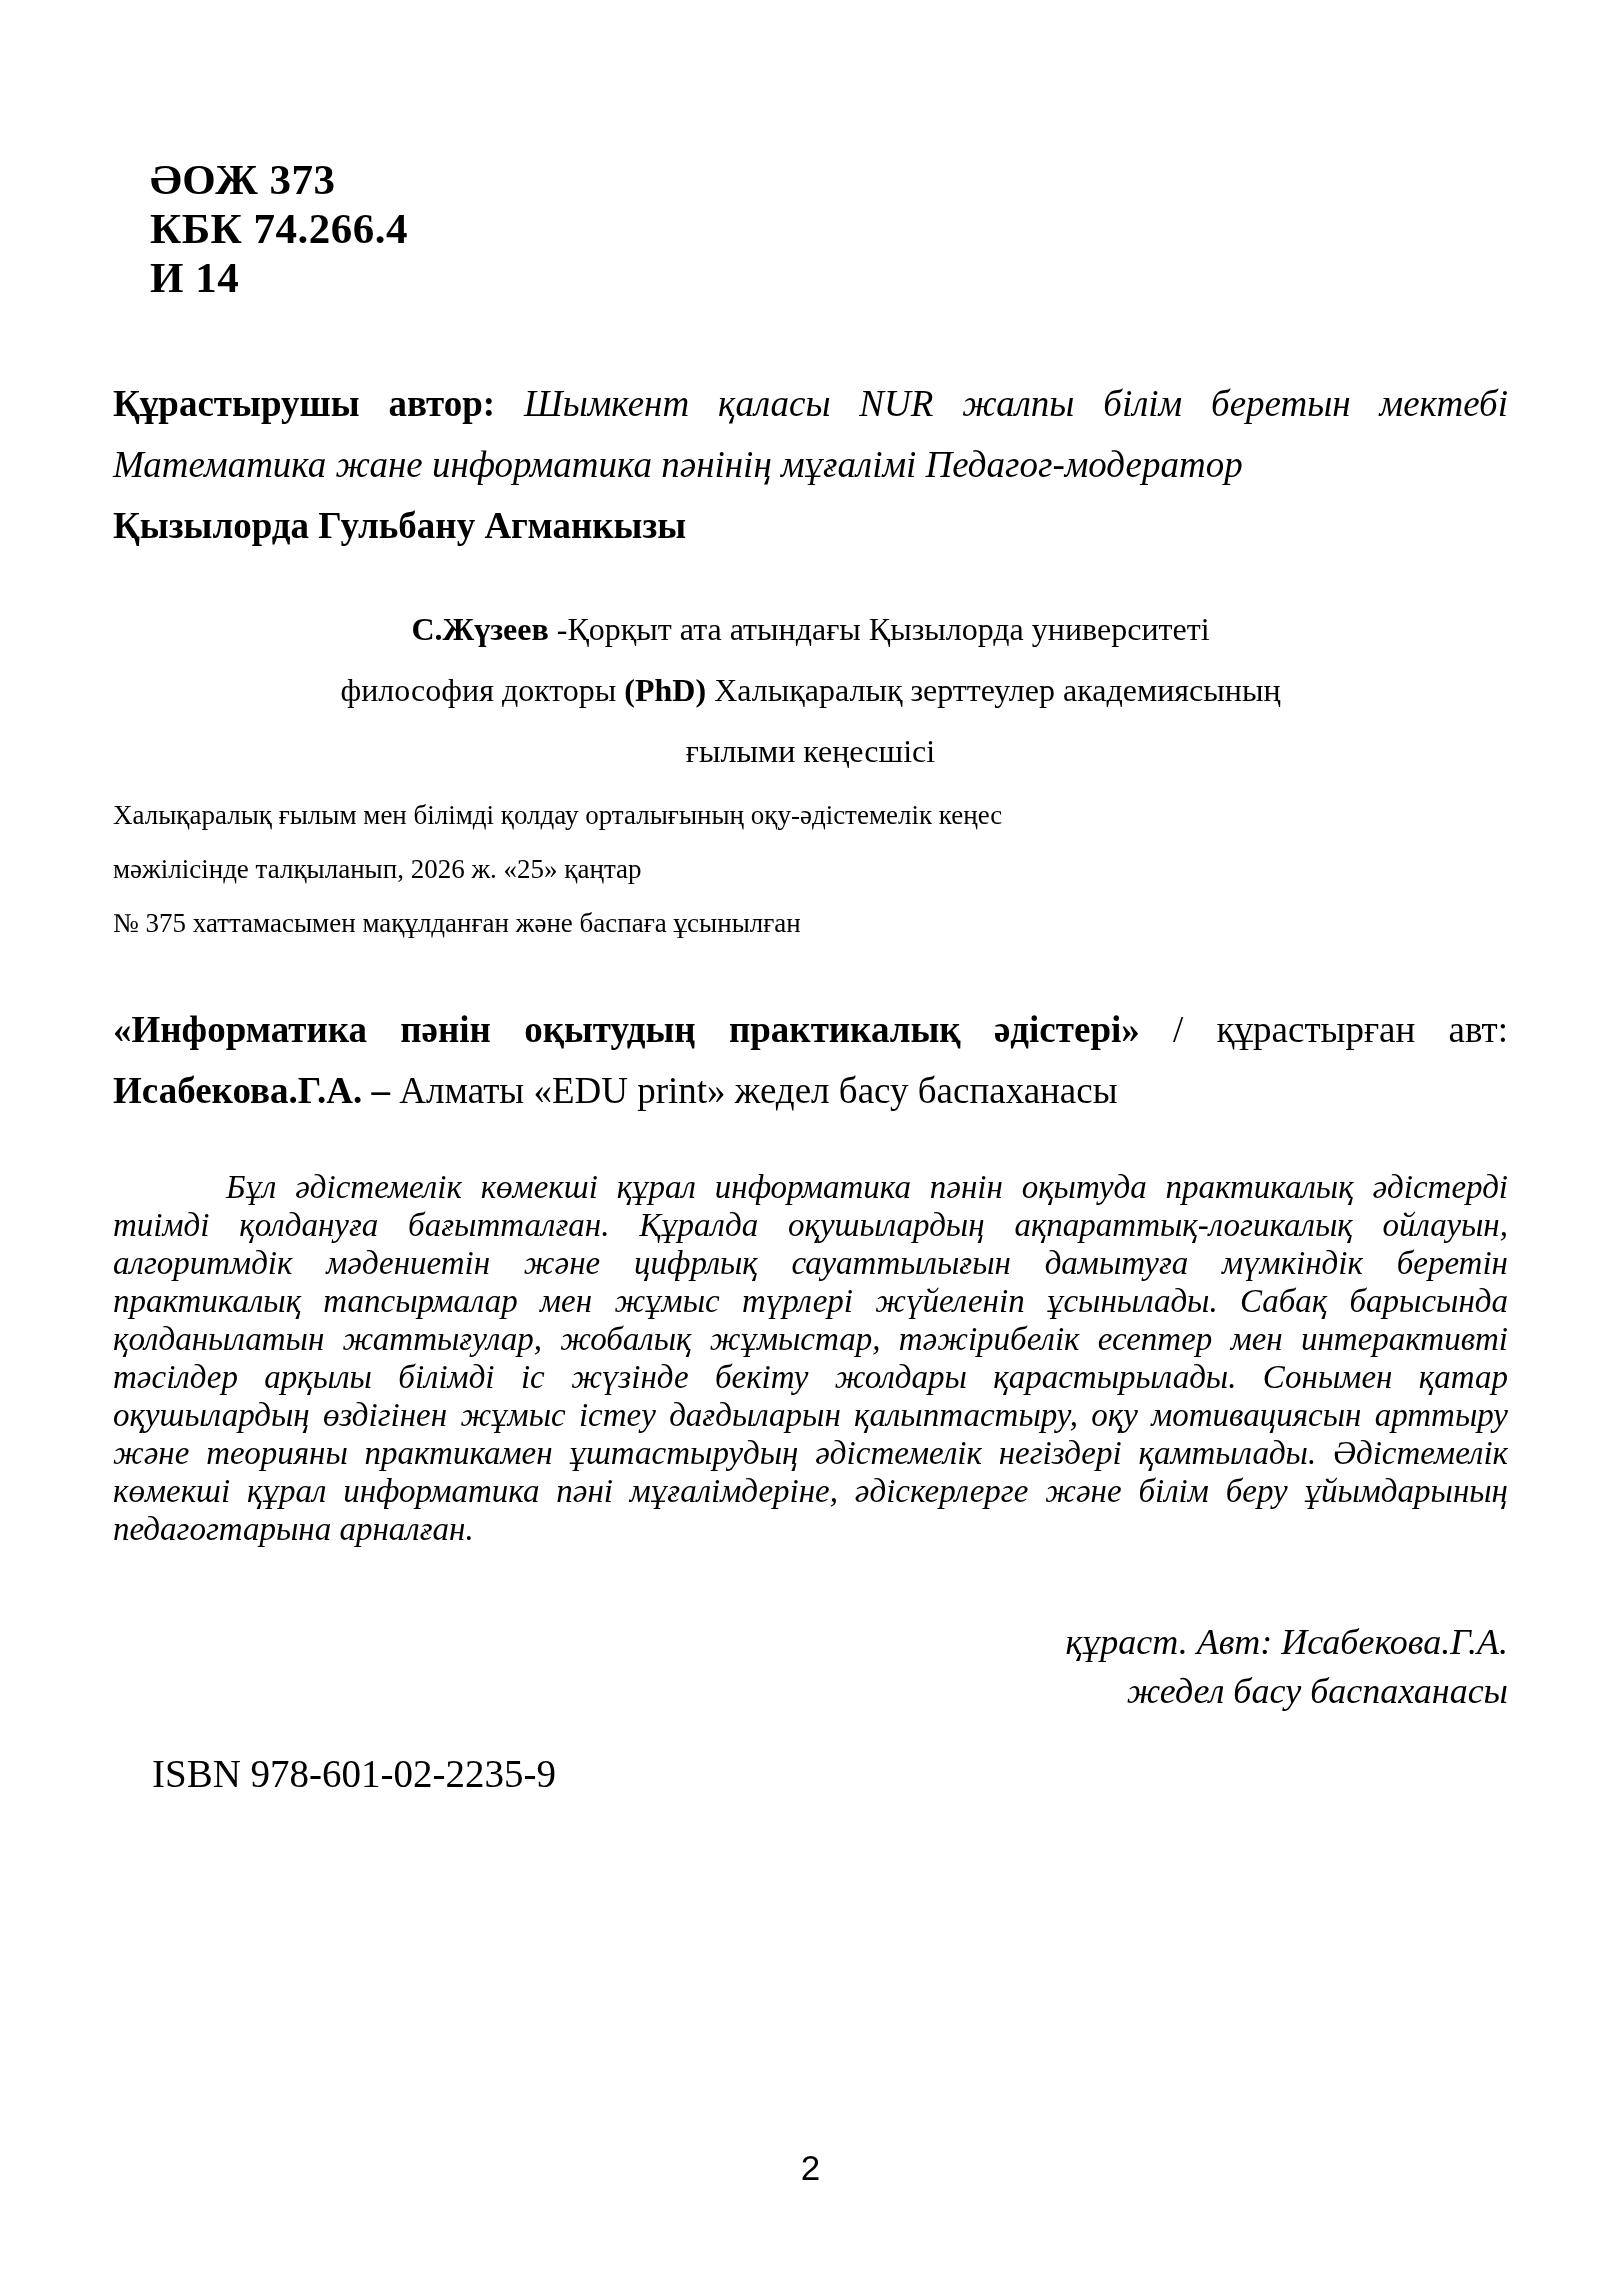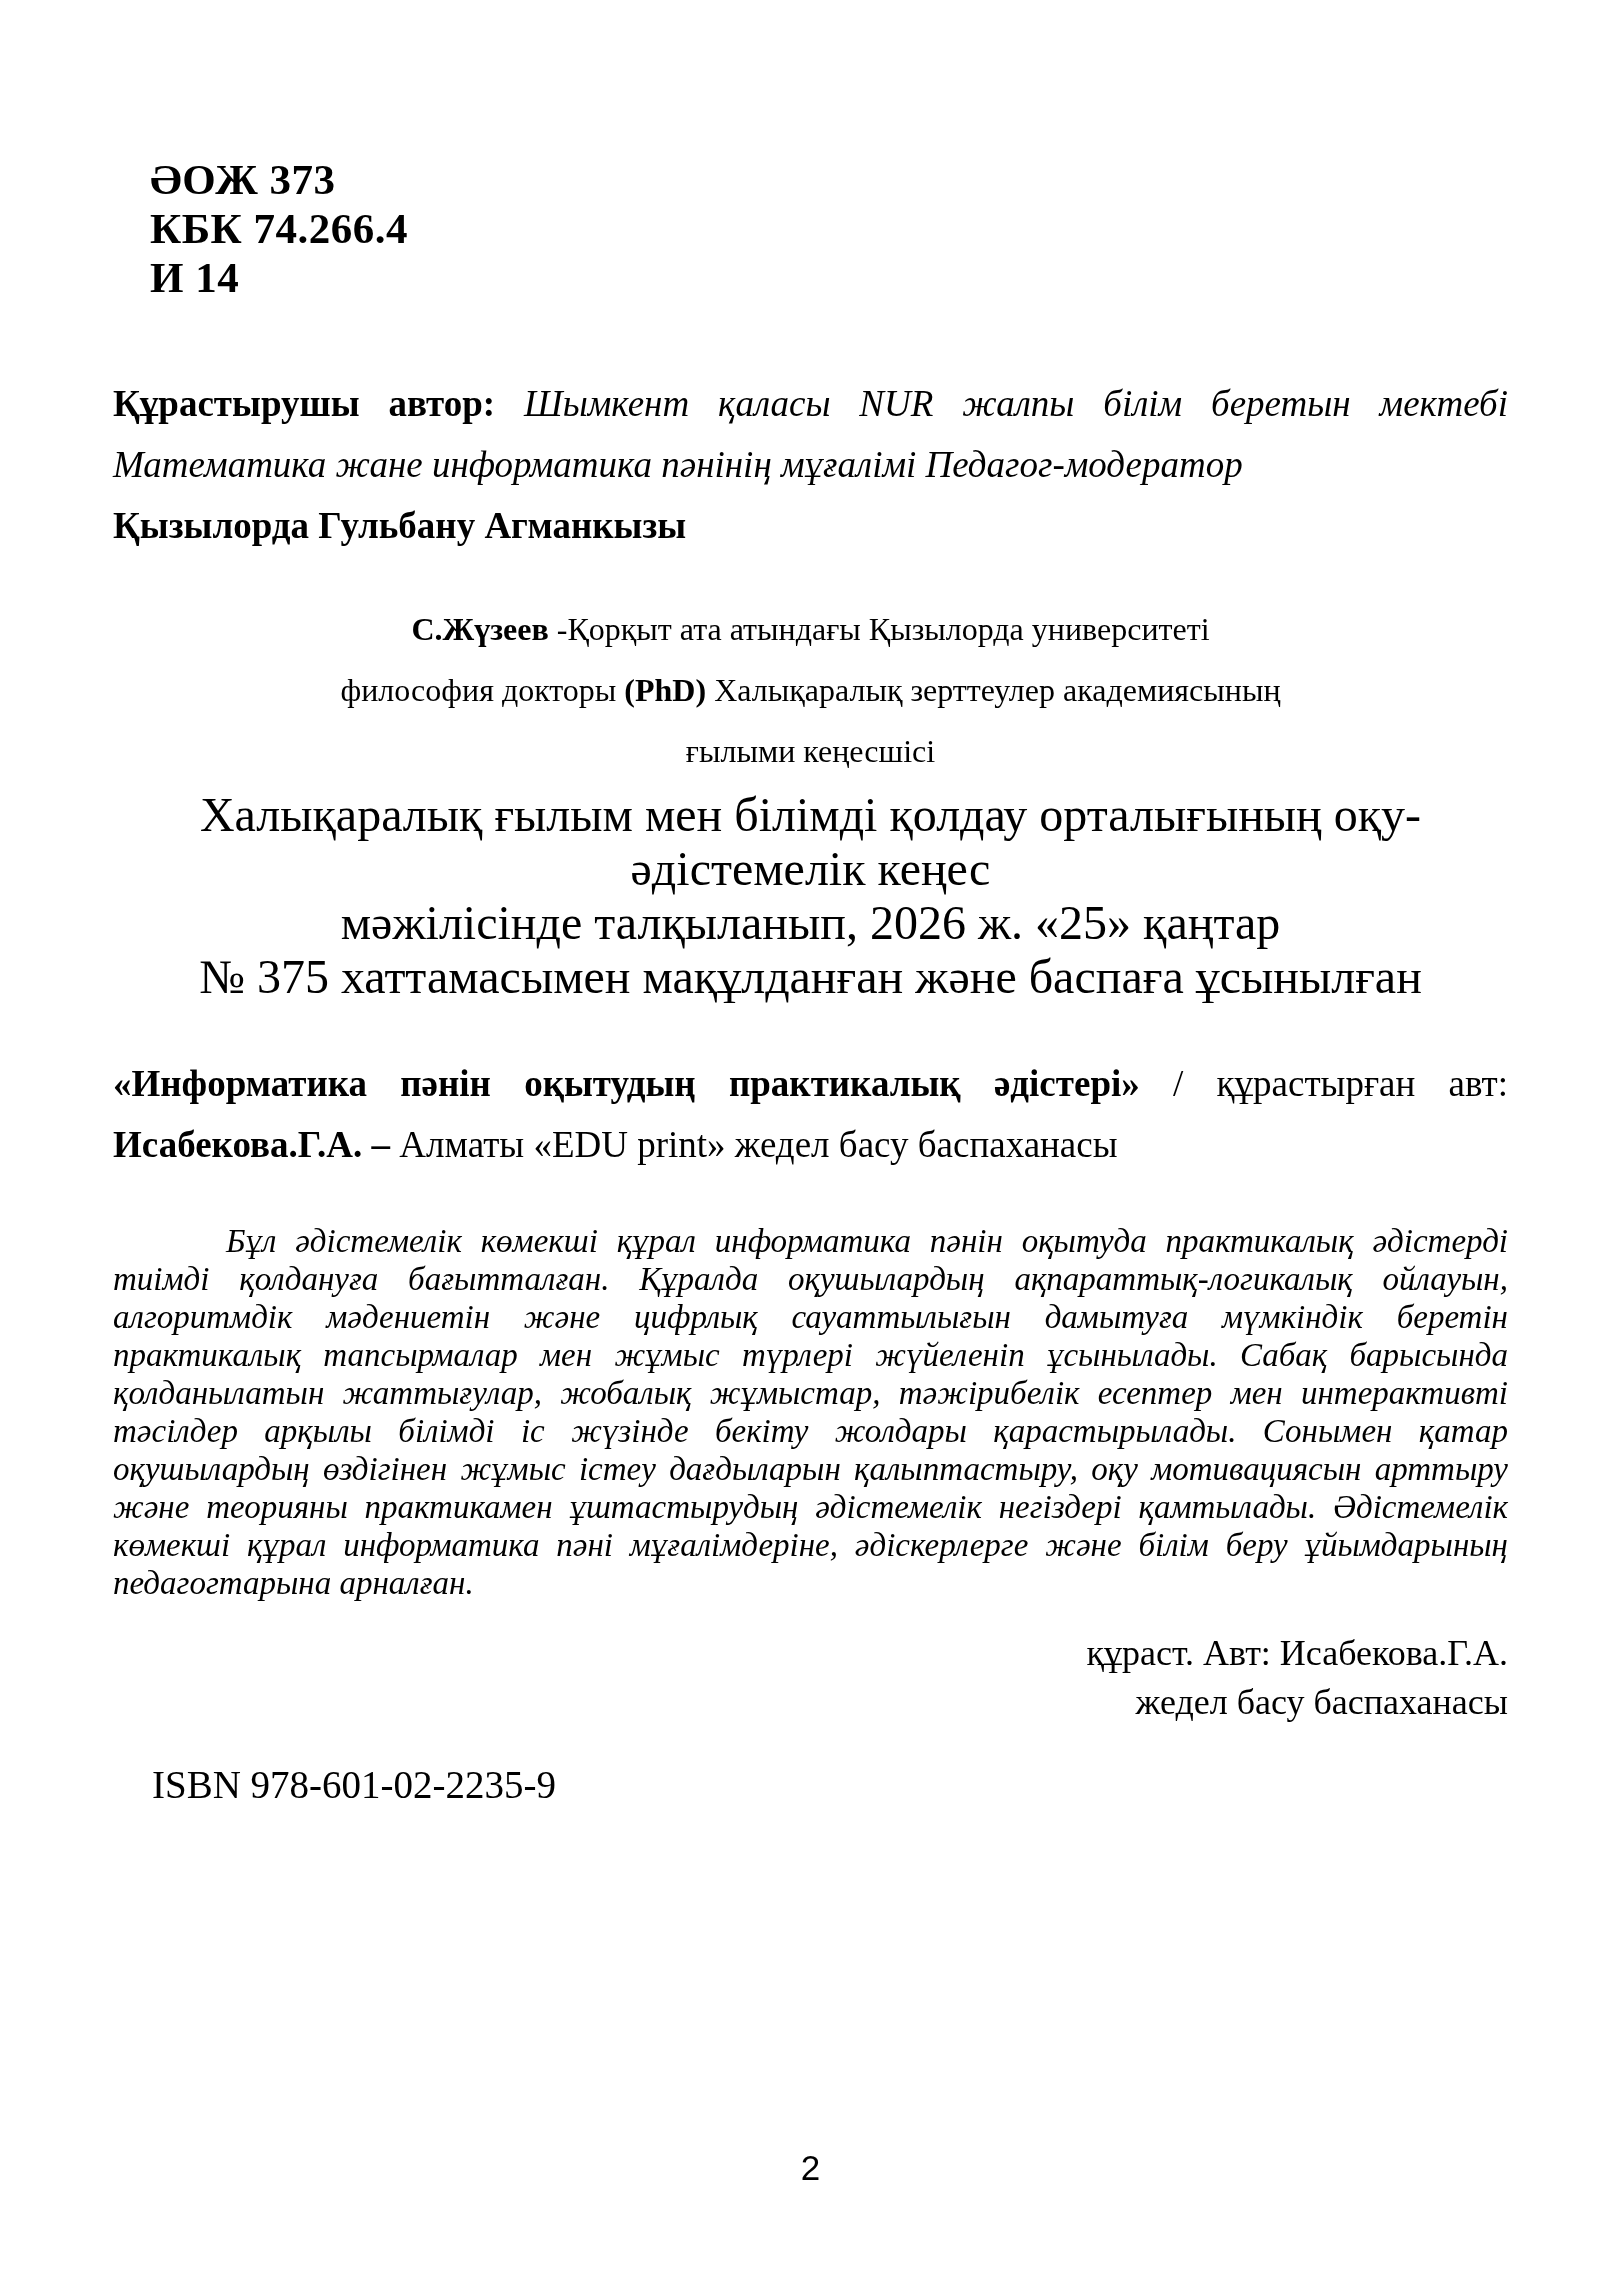--- a/index.html
+++ b/index.html
@@ -53,22 +53,21 @@
 
   .reviewer-block {
     margin-top: 43px;
     text-align: center;
     font-size: 32px;
     line-height: 61px;
   }
 
   .approval-block {
     margin-top: 5.9px;
-    text-align: center;
-    font-size: 48px;
+    font-size: 27px;
     line-height: 54px;
   }
 
   .title-block {
     margin-top: 49px;
     font-size: 37px;
     line-height: 61px;
   }
   .title-block .jline {
     text-align: justify;
@@ -78,22 +77,23 @@
   .annotation {
     margin-top: 47px;
     font-style: italic;
     font-size: 33px;
     line-height: 38px;
     text-align: justify;
     text-indent: 113px;
   }
 
   .colophon {
-    margin-top: 27px;
+    margin-top: 70px;
     text-align: right;
+    font-style: italic;
     font-size: 36px;
     line-height: 49px;
   }
 
   .isbn {
     margin-top: 37px;
     margin-left: 39px;
     font-size: 39px;
     line-height: 41px;
   }

